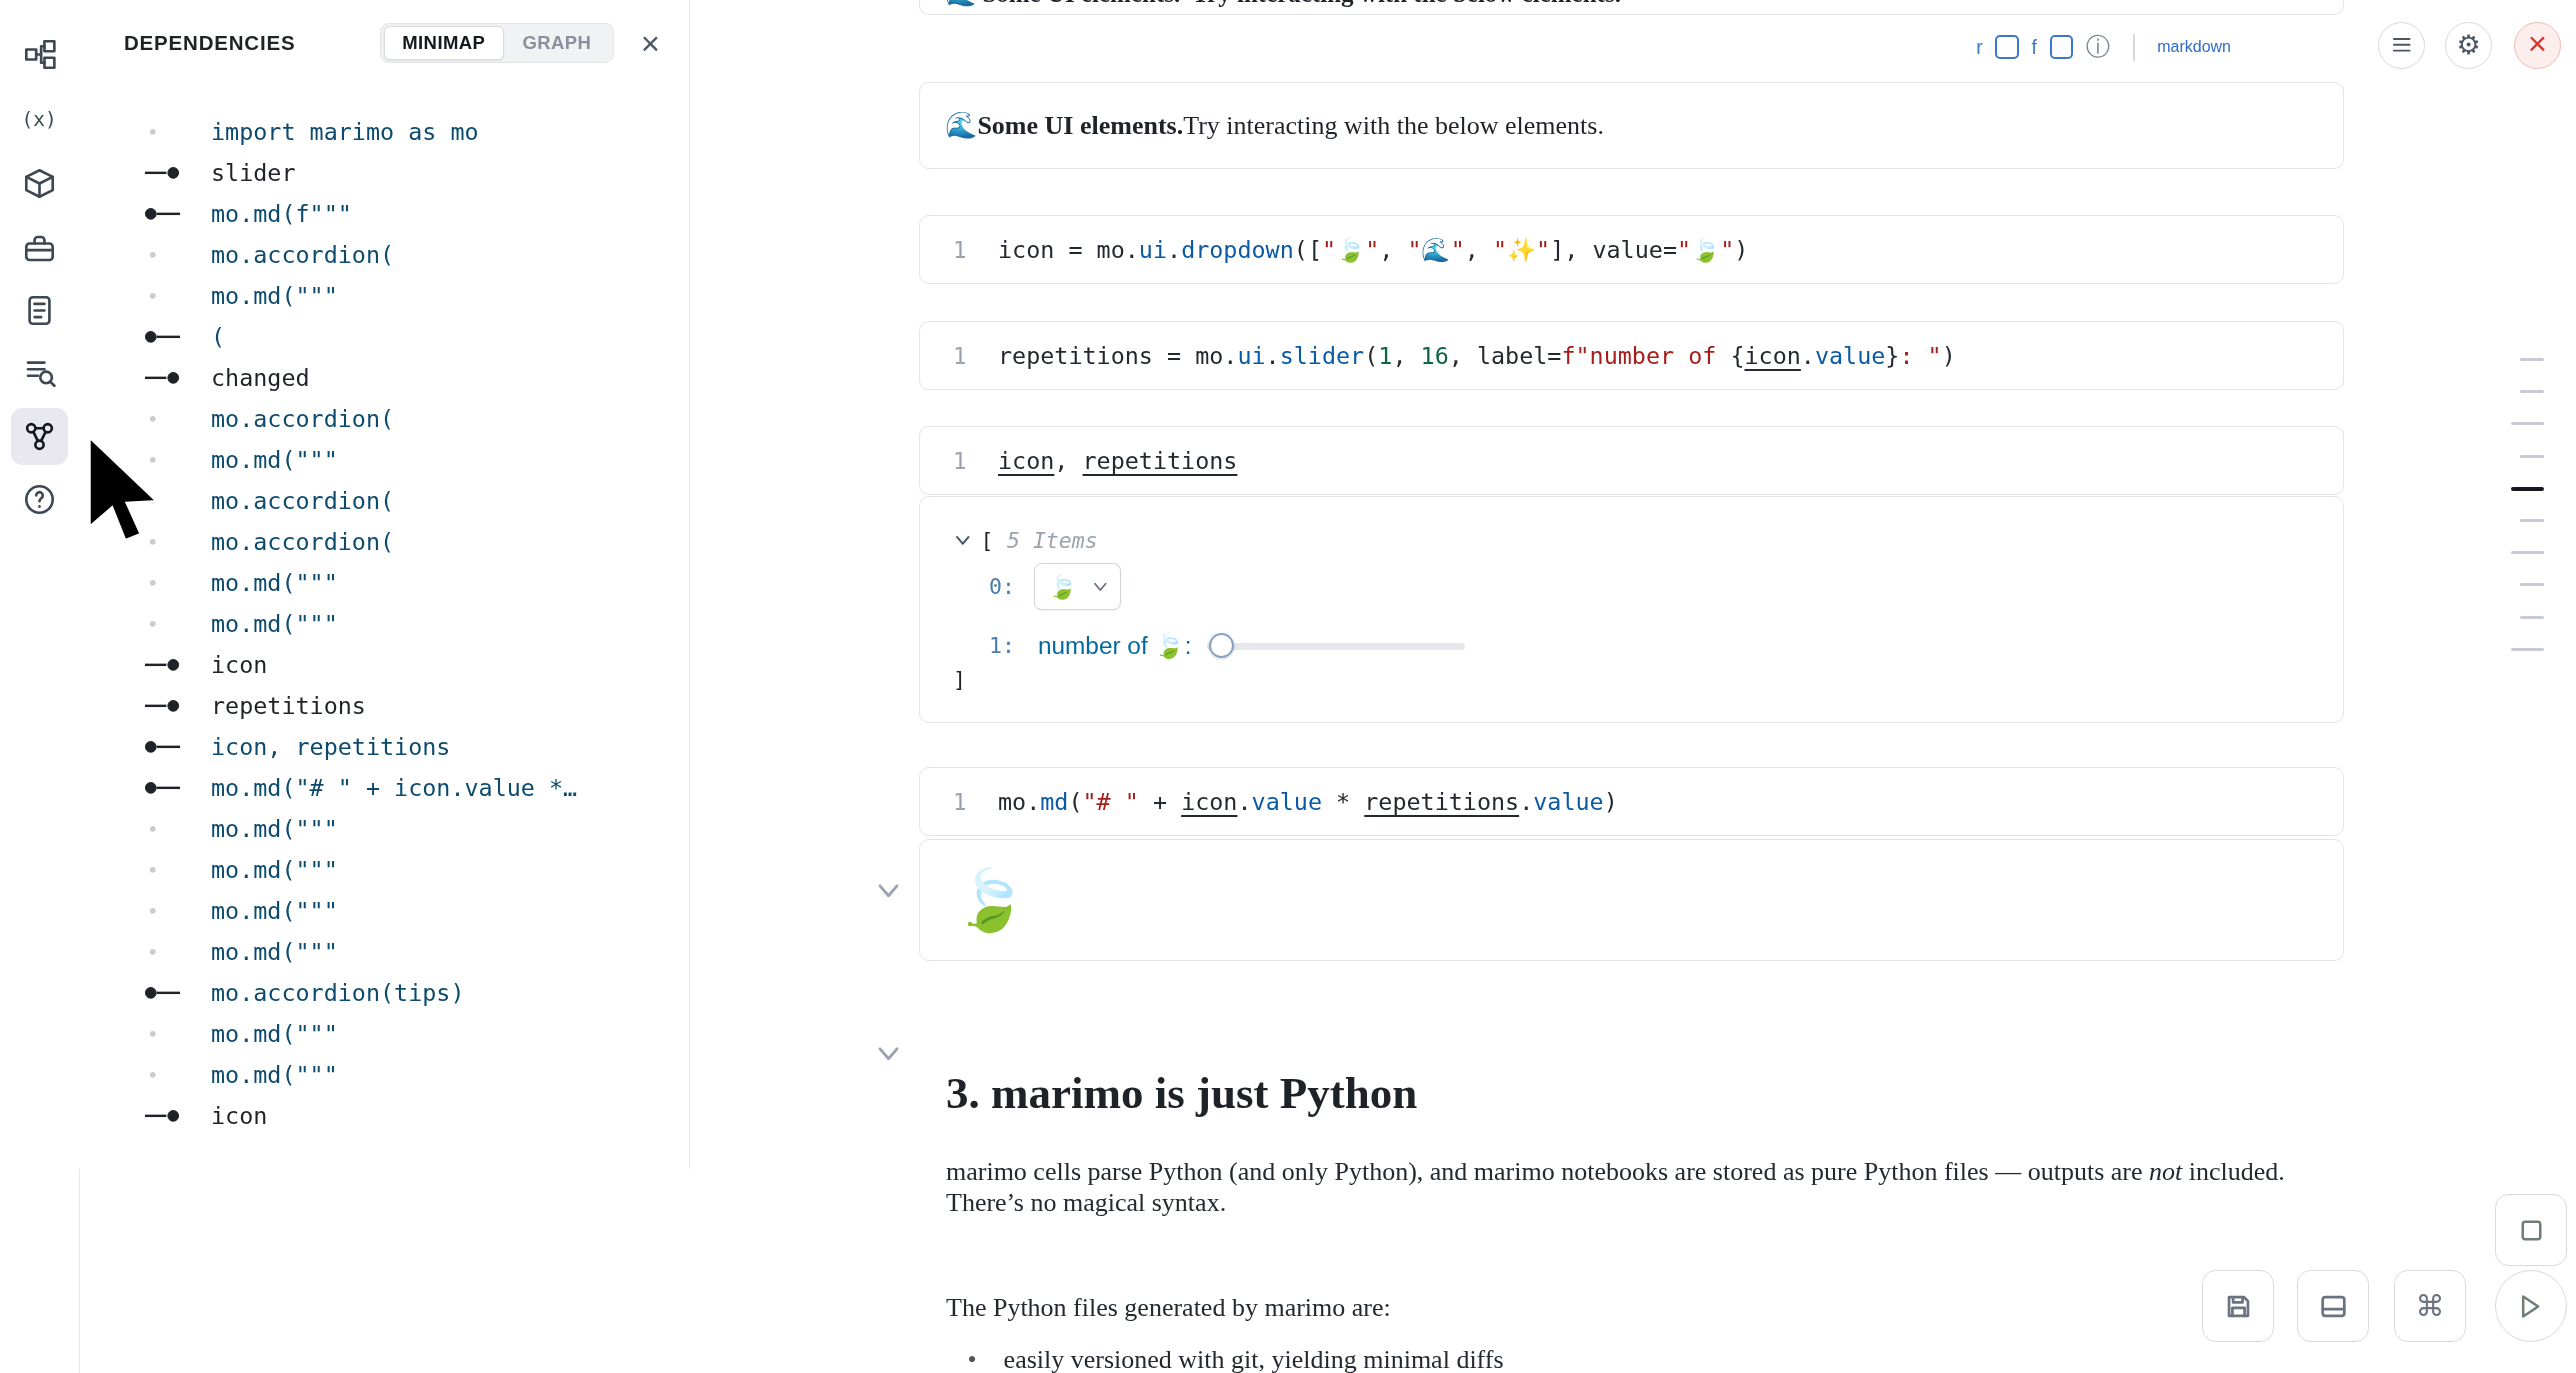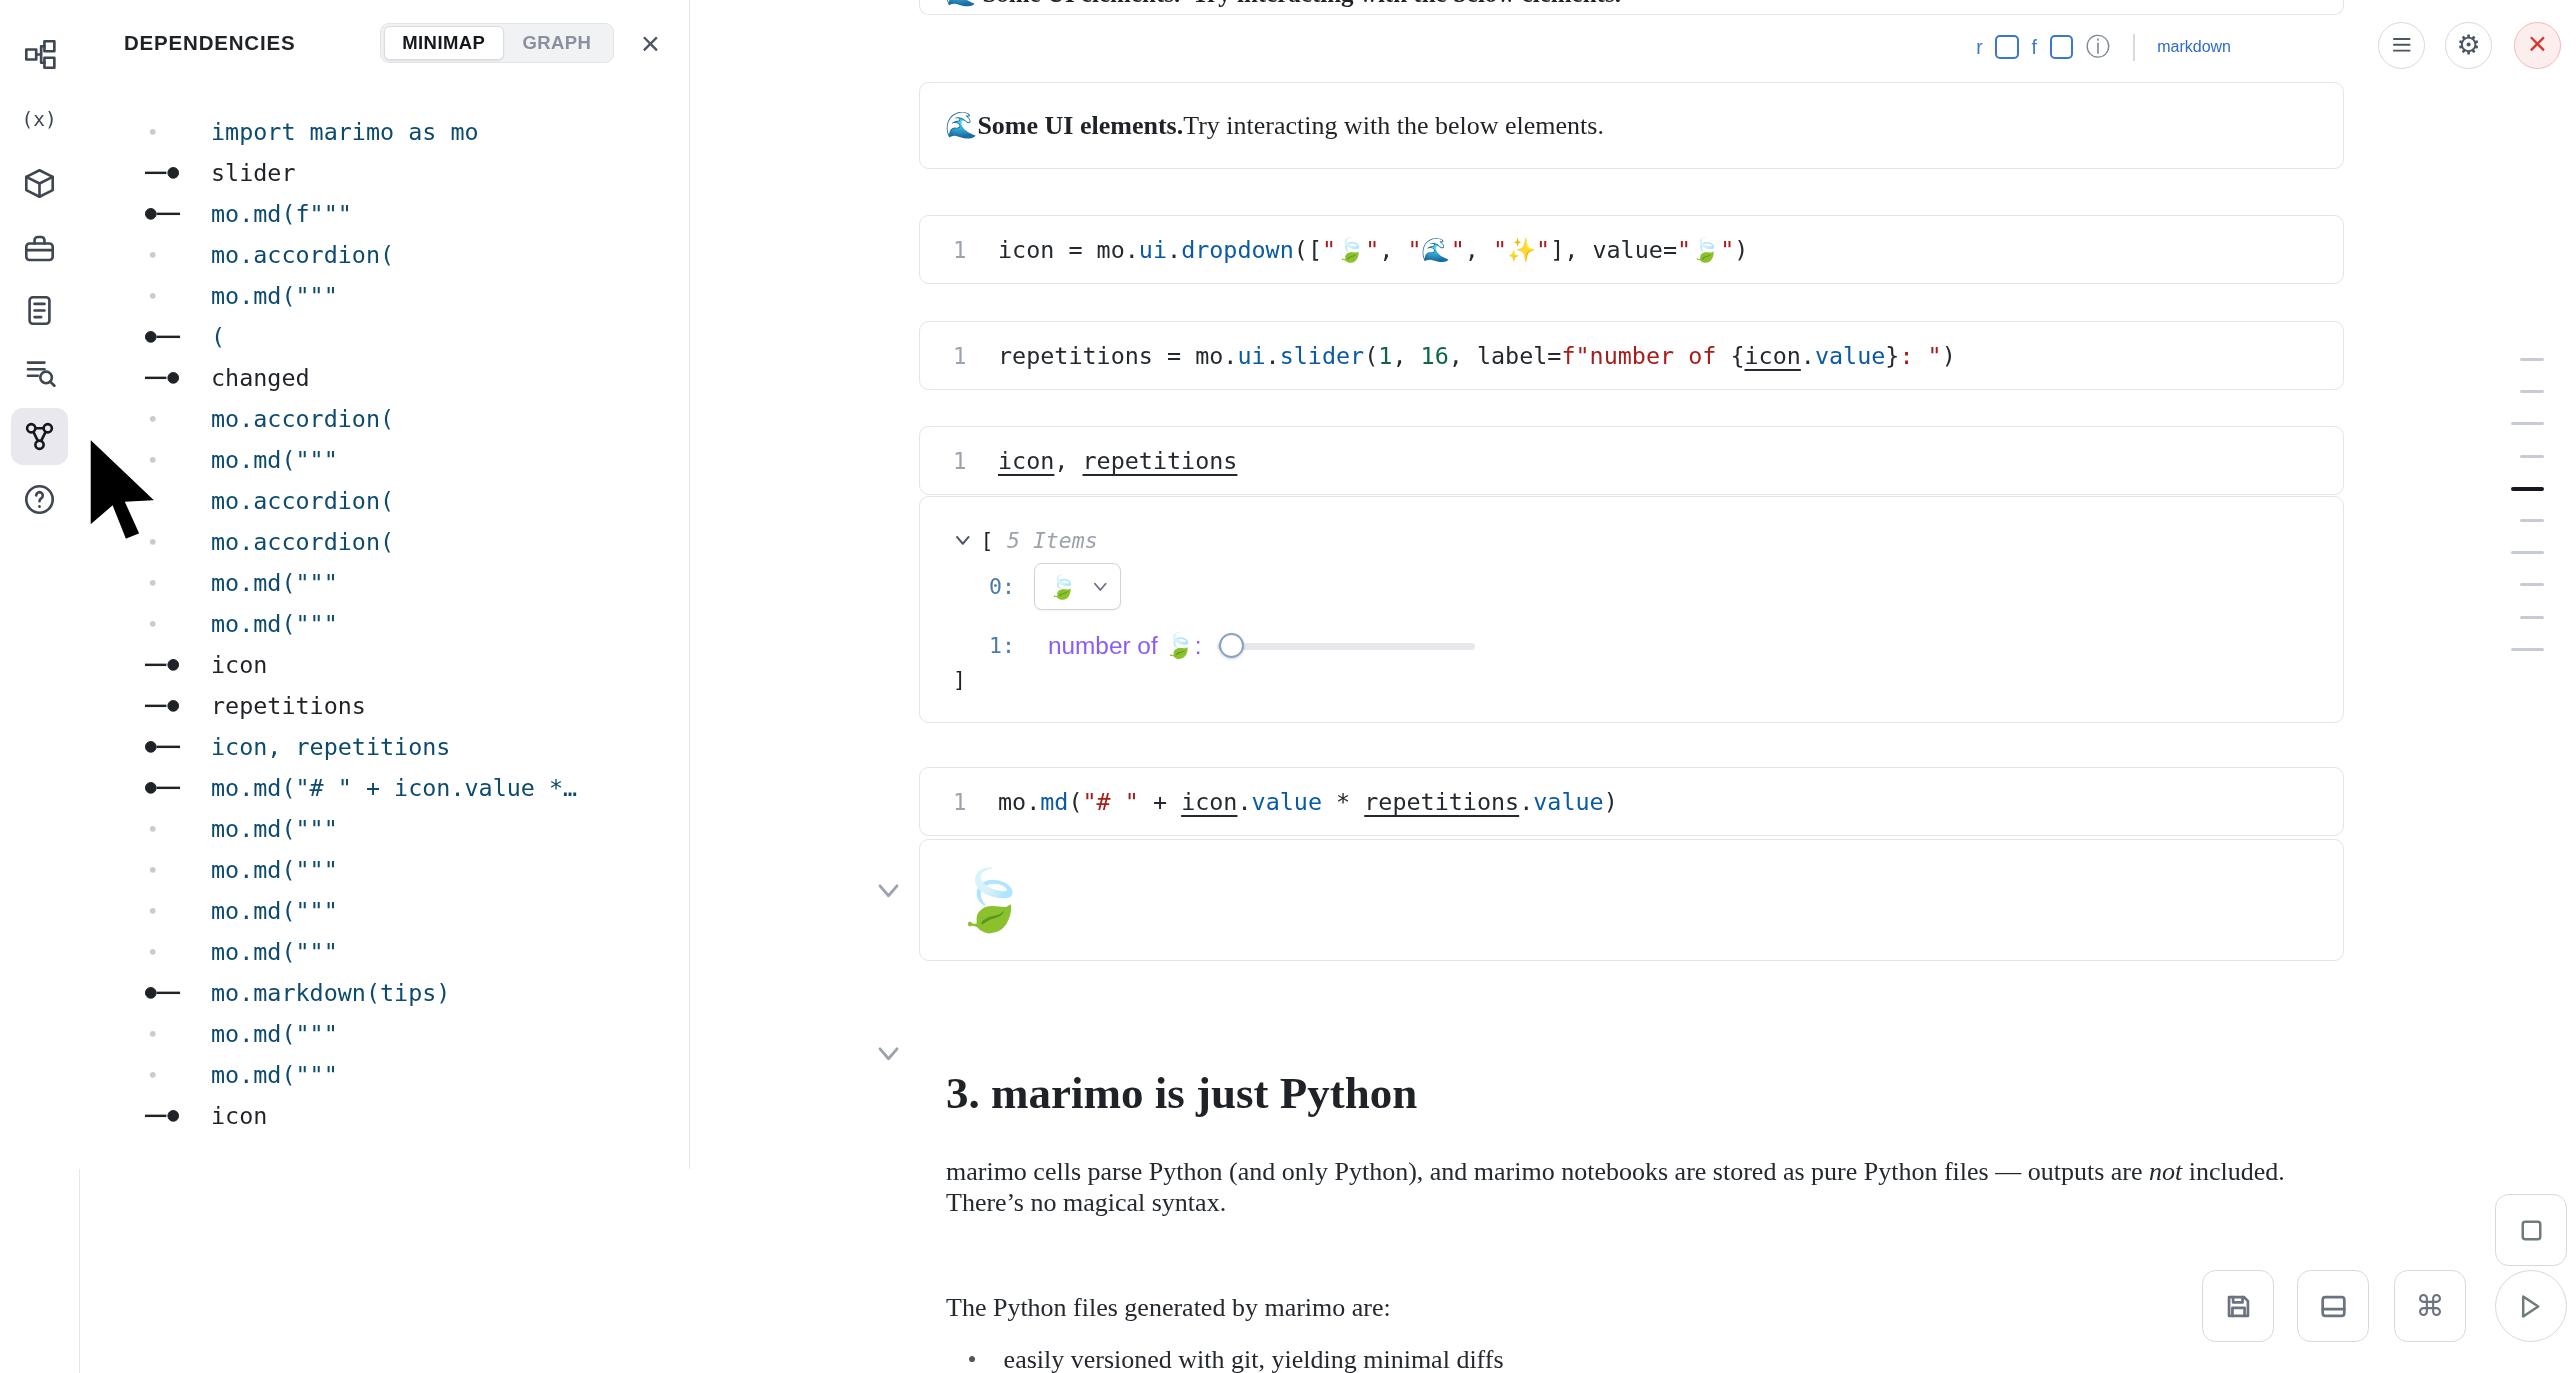--- a/index.html
+++ b/index.html
@@ -66,21 +66,21 @@
   #tree-open{top:29px;height:29px;padding-left:35px;}
   #tree-open .chev{margin-right:9.8px;display:flex;}
   #tree-items-label{margin-left:13.7px;font-style:italic;color:#9ba2ac;}
   #tree-row0{top:64px;height:51px;padding-left:69px;}
   #tree-row1{top:123px;height:51px;padding-left:69px;}
   #tree-close{top:168px;height:29px;padding-left:33px;}
   .tree-index{color:#4a7da8;}
   .dd{margin-left:19.5px;display:flex;align-items:center;gap:15.6px;height:45px;padding:0 12.7px;border:1.5px solid #cfd4da;
       border-radius:7.8px;background:#fff;box-shadow:0 1px 2px rgba(0,0,0,.06);font-size:23.4px;}
   .dd svg{stroke:#6b7280;fill:none;stroke-width:2;stroke-linecap:round;stroke-linejoin:round;}
-  .slider-label{margin-left:33px;font:24.4px "Liberation Sans",sans-serif;color:#8b5cf6;}
+  .slider-label{margin-left:23px;font:24.4px "Liberation Sans",sans-serif;color:#0369a1;}
   .slider{margin-left:15.6px;position:relative;width:258px;height:25px;}
   .slider-track{position:absolute;left:0;top:9.8px;width:258px;height:6.8px;background:#e6e8ec;border-radius:3.9px;}
   .slider-thumb{position:absolute;left:2px;top:0;width:25px;height:25px;border-radius:50%;background:#fff;
                 border:2px solid #8aa3c2;box-sizing:border-box;box-shadow:0 1px 2.9px rgba(0,0,0,.18);}
 
   #outD{top:839px;height:122px;display:flex;align-items:center;padding-left:33px;font-size:60px;}
 
   .collapse-chev{position:absolute;color:#9ca3af;display:flex;}
   .collapse-chev svg{stroke:#9ca3af;fill:none;stroke-width:2;stroke-linecap:round;stroke-linejoin:round;}
   #collapse-outD{left:876px;top:883px;}
@@ -367,21 +367,21 @@
           </span>
           <span class="dep-tx">mo.md("""</span>
         </div>
         <div class="dep-row kind-ref">
           <span class="dep-ic">
             <svg viewBox="0 0 40 14" width="39" height="13.7">
               <circle cx="8" cy="7" r="5.5"></circle>
               <line x1="14" y1="7" x2="38" y2="7" stroke-width="2.5"></line>
             </svg>
           </span>
-          <span class="dep-tx">mo.markdown(tips)</span>
+          <span class="dep-tx">mo.accordion(tips)</span>
         </div>
         <div class="dep-row kind-plain">
           <span class="dep-ic">
             <svg viewBox="0 0 40 14" width="39" height="13.7">
               <circle class="dotfill" cx="10" cy="7" r="3"></circle>
             </svg>
           </span>
           <span class="dep-tx">mo.md("""</span>
         </div>
         <div class="dep-row kind-plain">

